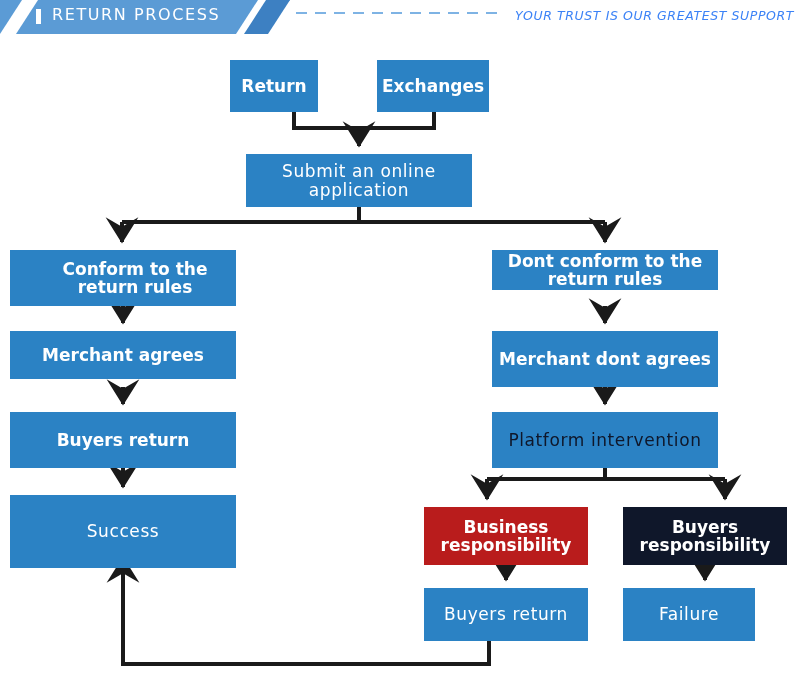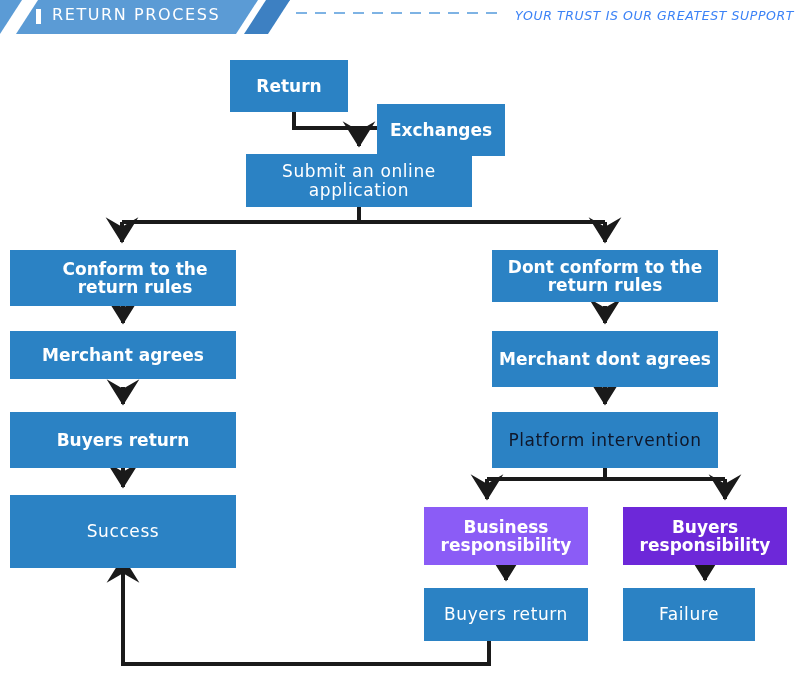--- a/index.html
+++ b/index.html
@@ -160,25 +160,25 @@
         <path d="M487,479 L487,499" marker-end="url(#arrow-down)"></path>
         <path d="M725,479 L725,499" marker-end="url(#arrow-down)"></path>
 
         <path d="M506,565 L506,580" marker-end="url(#arrow-down)"></path>
         <path d="M705,565 L705,580" marker-end="url(#arrow-down)"></path>
 
         <path d="M489,641 L489,664 L123,664 L123,558" marker-end="url(#arrow-up)"></path>
       </g>
     </svg>
 
-    <div class="node bold" style="left:230px; top:60px; width:118px; height:52px; background:#2b82c4;">
+    <div class="node bold" style="left:230px; top:60px; width:88px; height:52px; background:#2b82c4;">
       <span class="node-label">Return</span>
     </div>
 
-    <div class="node bold" style="left:377px; top:60px; width:128px; height:52px; background:#2b82c4;margin-top:44px;">
+    <div class="node bold" style="left:377px; top:60px; width:112px; height:52px; background:#2b82c4;">
       <span class="node-label">Exchanges</span>
     </div>
 
     <div class="node light" style="left:246px; top:154px; width:226px; height:53px; background:#2b82c4;">
       <span class="node-label">Submit an online application</span>
     </div>
 
     <div class="node bold" style="left:10px; top:250px; width:226px; height:56px; background:#2b82c4;padding-left:28px;">
       <span class="node-label">Conform to the return rules</span>
     </div>
@@ -188,37 +188,37 @@
     </div>
 
     <div class="node bold" style="left:10px; top:412px; width:226px; height:56px; background:#2b82c4;">
       <span class="node-label">Buyers return</span>
     </div>
 
     <div class="node light" style="left:10px; top:495px; width:226px; height:73px; background:#2b82c4;">
       <span class="node-label">Success</span>
     </div>
 
-    <div class="node bold" style="left:492px; top:250px; width:226px; height:52px; background:#2b82c4;">
+    <div class="node bold" style="left:492px; top:250px; width:226px; height:40px; background:#2b82c4;">
       <span class="node-label">Dont conform to the return rules</span>
     </div>
 
     <div class="node bold" style="left:492px; top:331px; width:226px; height:56px; background:#2b82c4;align-items:center;">
       <span class="node-label">Merchant dont agrees</span>
     </div>
 
     <div class="node light dark" style="left:492px; top:412px; width:226px; height:56px; background:#2b82c4;">
       <span class="node-label">Platform intervention</span>
     </div>
 
-    <div class="node bold" style="left:424px; top:507px; width:164px; height:58px; background:#8b5cf6;">
+    <div class="node bold" style="left:424px; top:507px; width:164px; height:58px; background:#b91c1c;">
       <span class="node-label">Business responsibility</span>
     </div>
 
-    <div class="node bold" style="left:623px; top:507px; width:164px; height:58px; background:#6d28d9;">
+    <div class="node bold" style="left:623px; top:507px; width:164px; height:58px; background:#0f172a;">
       <span class="node-label">Buyers responsibility</span>
     </div>
 
     <div class="node light" style="left:424px; top:588px; width:164px; height:53px; background:#2b82c4;">
       <span class="node-label">Buyers return</span>
     </div>
 
     <div class="node light" style="left:623px; top:588px; width:132px; height:53px; background:#2b82c4;">
       <span class="node-label">Failure</span>
     </div>

